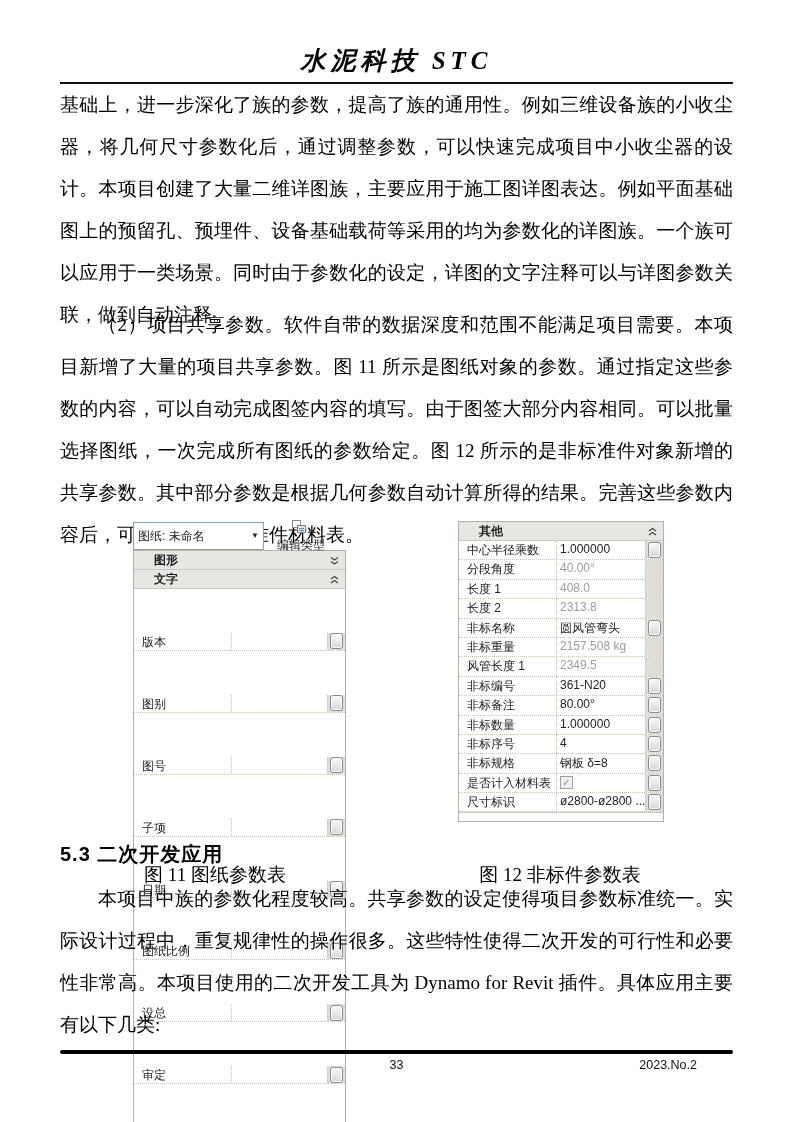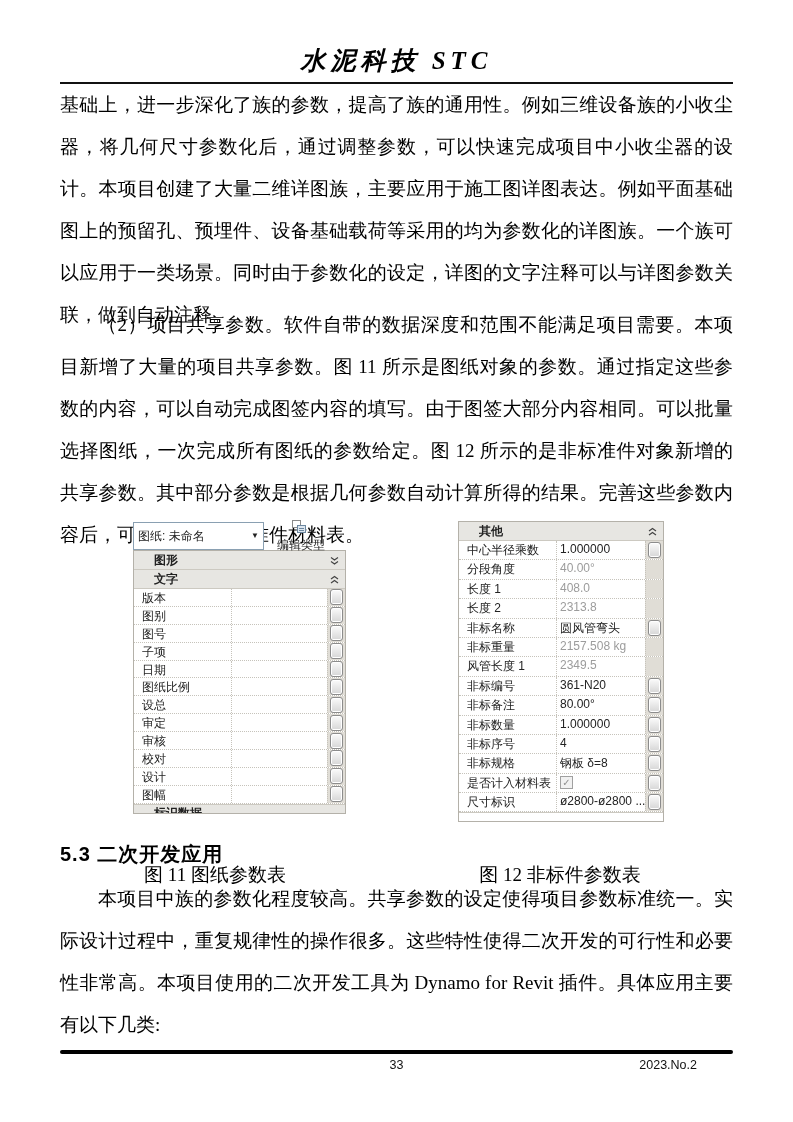--- a/index.html
+++ b/index.html
@@ -34,21 +34,21 @@
     display:flex;align-items:center;justify-content:space-between;padding:0 4px;box-sizing:border-box;}
   .dd-arrow{font-size:8px;color:#222;line-height:1;}
   .edit-btn{display:flex;align-items:center;margin-left:9px;cursor:default;flex-direction:column;}
   .edit-btn .lbl{margin-left:4px;}
 
   .grid{border:1px solid #b4b1a9;background:#fff;}
   .group-hdr{height:19px;background:#e7e6e2;border-bottom:1px solid #ccc9c1;
     display:flex;align-items:center;justify-content:space-between;
     padding:0 6px 0 20px;font-weight:bold;box-sizing:border-box;}
   .prow{display:flex;border-bottom:1px dotted #c6c3bb;box-sizing:border-box;background:#fff;}
-  #panel11 .prow{height:17.9px;} #panel12 .prow{height:19.4px;}
+  #panel11 .prow{height:17.9px;margin-top:44px;} #panel12 .prow{height:19.4px;}
   .plabel{padding:1px 2px 0 8px;white-space:nowrap;overflow:hidden;box-sizing:border-box;}
   #panel11 .plabel{width:97px;} #panel12 .plabel{width:97px;}
   .pvalue{flex:1;border-left:1px dotted #c6c3bb;padding:1px 3px 0;white-space:nowrap;
     overflow:hidden;box-sizing:border-box;background:#fff;}
   .pbtncell{width:18px;background:#e0ddd6;border-left:1px dotted #c6c3bb;
     display:flex;align-items:center;justify-content:center;box-sizing:border-box;}
   .pbtn{width:11px;height:14px;border:1px solid #8c8c8c;border-radius:3px;
     background:linear-gradient(#fbfbfb,#d6d6d6);box-shadow:inset 0 0 0 1px #fff;}
   .ro .pvalue{color:#9c9c9c;}
   .partial{height:8px;overflow:hidden;border-top:1px solid #ccc9c1;}

